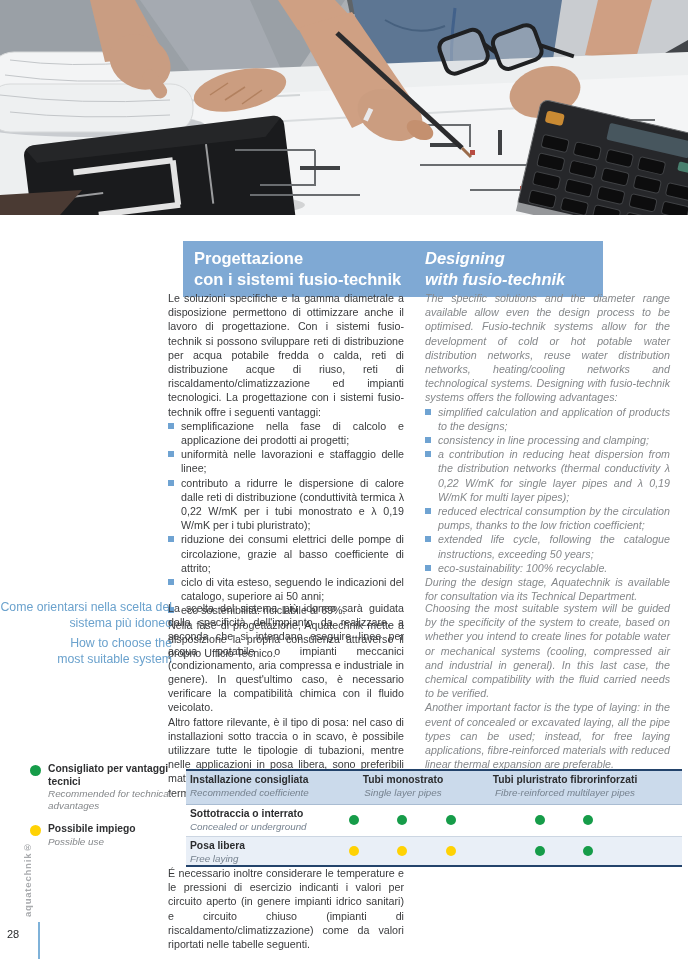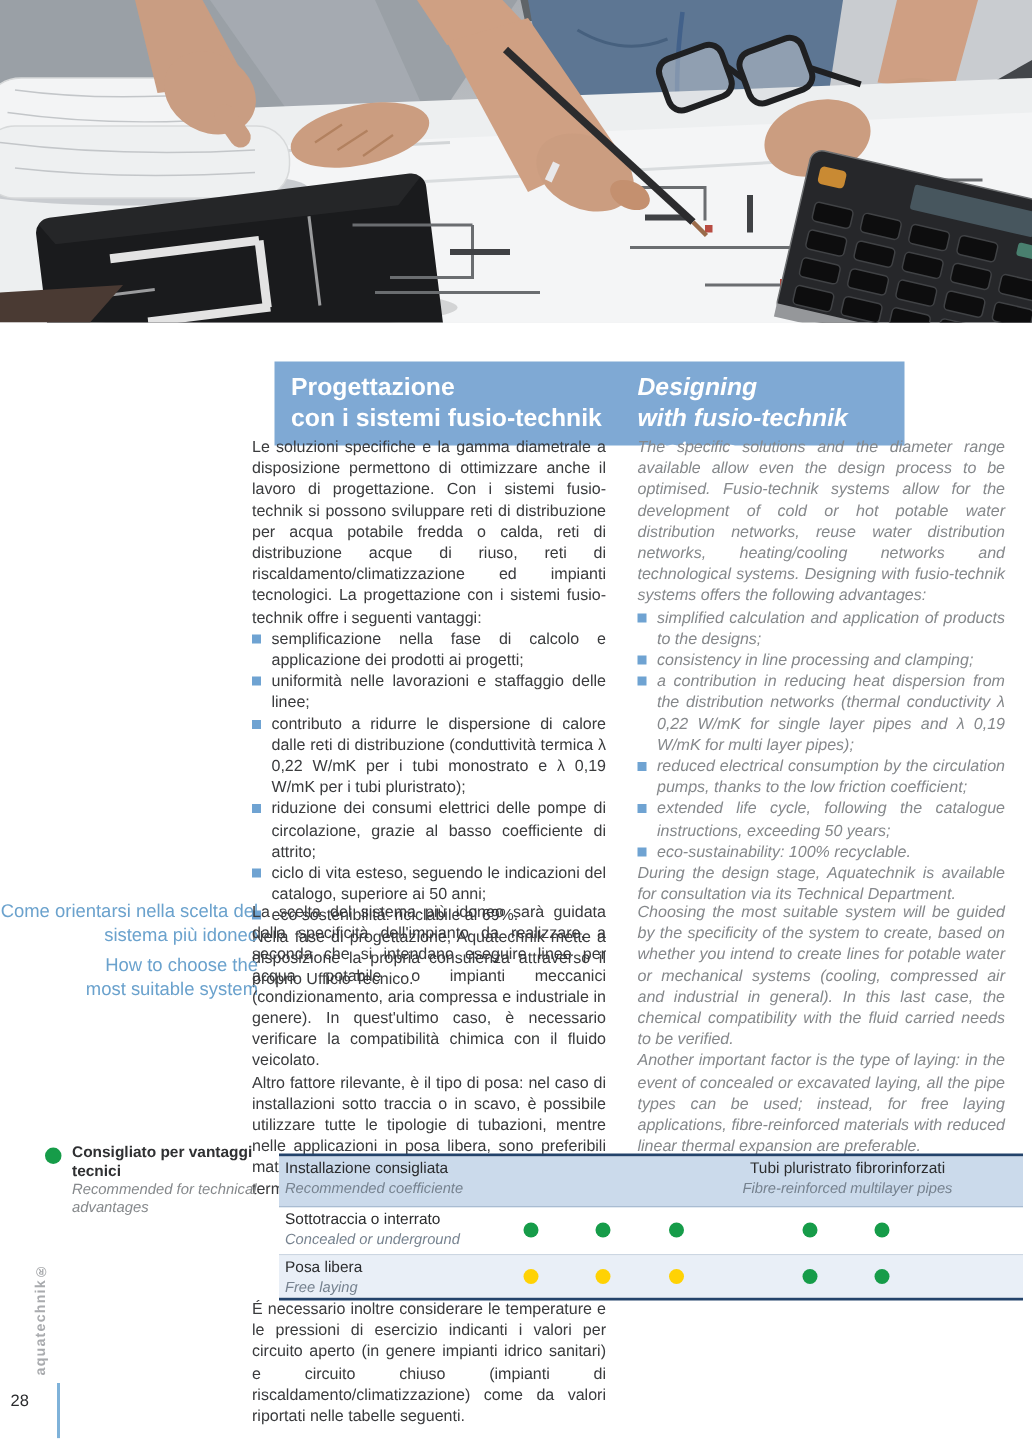--- a/index.html
+++ b/index.html
@@ -32,21 +32,21 @@
   .legend-dot{position:absolute;left:0;top:2px;width:11px;height:11px;border-radius:50%;}
   .legend-it{font-size:10.3px;font-weight:bold;color:#2f3032;line-height:12.5px;}
   .legend-en{font-size:9.9px;font-style:italic;color:#85888b;line-height:12px;}
   
   .tbl{position:absolute;left:186px;top:769px;width:496px;border-top:2px solid #23436b;border-bottom:2px solid #23436b;}
   .trow{position:relative;}
   .thead{height:33px;background:#cbdaeb;border-bottom:1px solid #a9bcd2;}
   .tr1{height:31px;background:#ffffff;border-bottom:1px solid #ccd6e2;}
   .tr2{height:28px;background:#e9eff7;}
   .cell-label{position:absolute;left:4px;top:3px;}
-  .cl-it{font-size:10.3px;font-weight:normal;color:#2b2c2e;line-height:12.5px;}
+  .cl-it{font-size:10.3px;font-weight:bold;color:#2b2c2e;line-height:12.5px;}
   .cl-en{font-size:9.8px;font-style:italic;color:#76828f;line-height:12px;}
   .grp2{position:absolute;left:139px;width:156px;top:3px;text-align:center;}
   .grp3{position:absolute;left:278px;width:202px;top:3px;text-align:center;}
   .dot{position:absolute;top:10px;width:10px;height:10px;border-radius:50%;}
   .tr2 .dot{top:9px;}
   .d1{left:163px;} .d2{left:211px;} .d3{left:260px;} .d4{left:349px;} .d5{left:397px;}
   
   .brand-vert{position:absolute;left:22px;top:843px;height:74px;writing-mode:vertical-rl;
               transform:rotate(180deg);font-weight:bold;font-size:9.5px;letter-spacing:.8px;color:#a9abae;}
   .page-num{position:absolute;left:7px;top:928px;font-size:11px;color:#2a2b2d;}
@@ -240,28 +240,37 @@
     <div>Choosing the most suitable system will be guided by the specificity of the system to create, based on whether you intend to create lines for potable water or mechanical systems (cooling, compressed air and industrial in general). In this last case, the chemical compatibility with the fluid carried needs to be verified.</div>
     <div class="para2">Another important factor is the type of laying: in the event of concealed or excavated laying, all the pipe types can be used; instead, for free laying applications, fibre-reinforced materials with reduced linear thermal expansion are preferable.</div>
   </div>
 
   <div class="legend">
     <div class="legend-item">
       <span class="legend-dot" style="background: rgb(22, 156, 73);"></span>
       <div class="legend-it">Consigliato per vantaggi tecnici</div>
       <div class="legend-en">Recommended for technical advantages</div>
     </div>
+    <div class="legend-item">
+      <span class="legend-dot" style="background: rgb(255, 210, 4);"></span>
+      <div class="legend-it">Possibile impiego</div>
+      <div class="legend-en">Possible use</div>
+    </div>
   </div>
 
   <div class="tbl">
     <div class="trow thead">
       <div class="cell-label">
         <div class="cl-it">Installazione consigliata</div>
         <div class="cl-en">Recommended coefficiente</div>
       </div>
+      <div class="grp2">
+        <div class="cl-it">Tubi monostrato</div>
+        <div class="cl-en">Single layer pipes</div>
+      </div>
       <div class="grp3">
         <div class="cl-it">Tubi pluristrato fibrorinforzati</div>
         <div class="cl-en">Fibre-reinforced multilayer pipes</div>
       </div>
     </div>
     <div class="trow tr1">
       <div class="cell-label">
         <div class="cl-it">Sottotraccia o interrato</div>
         <div class="cl-en">Concealed or underground</div>
       </div>

